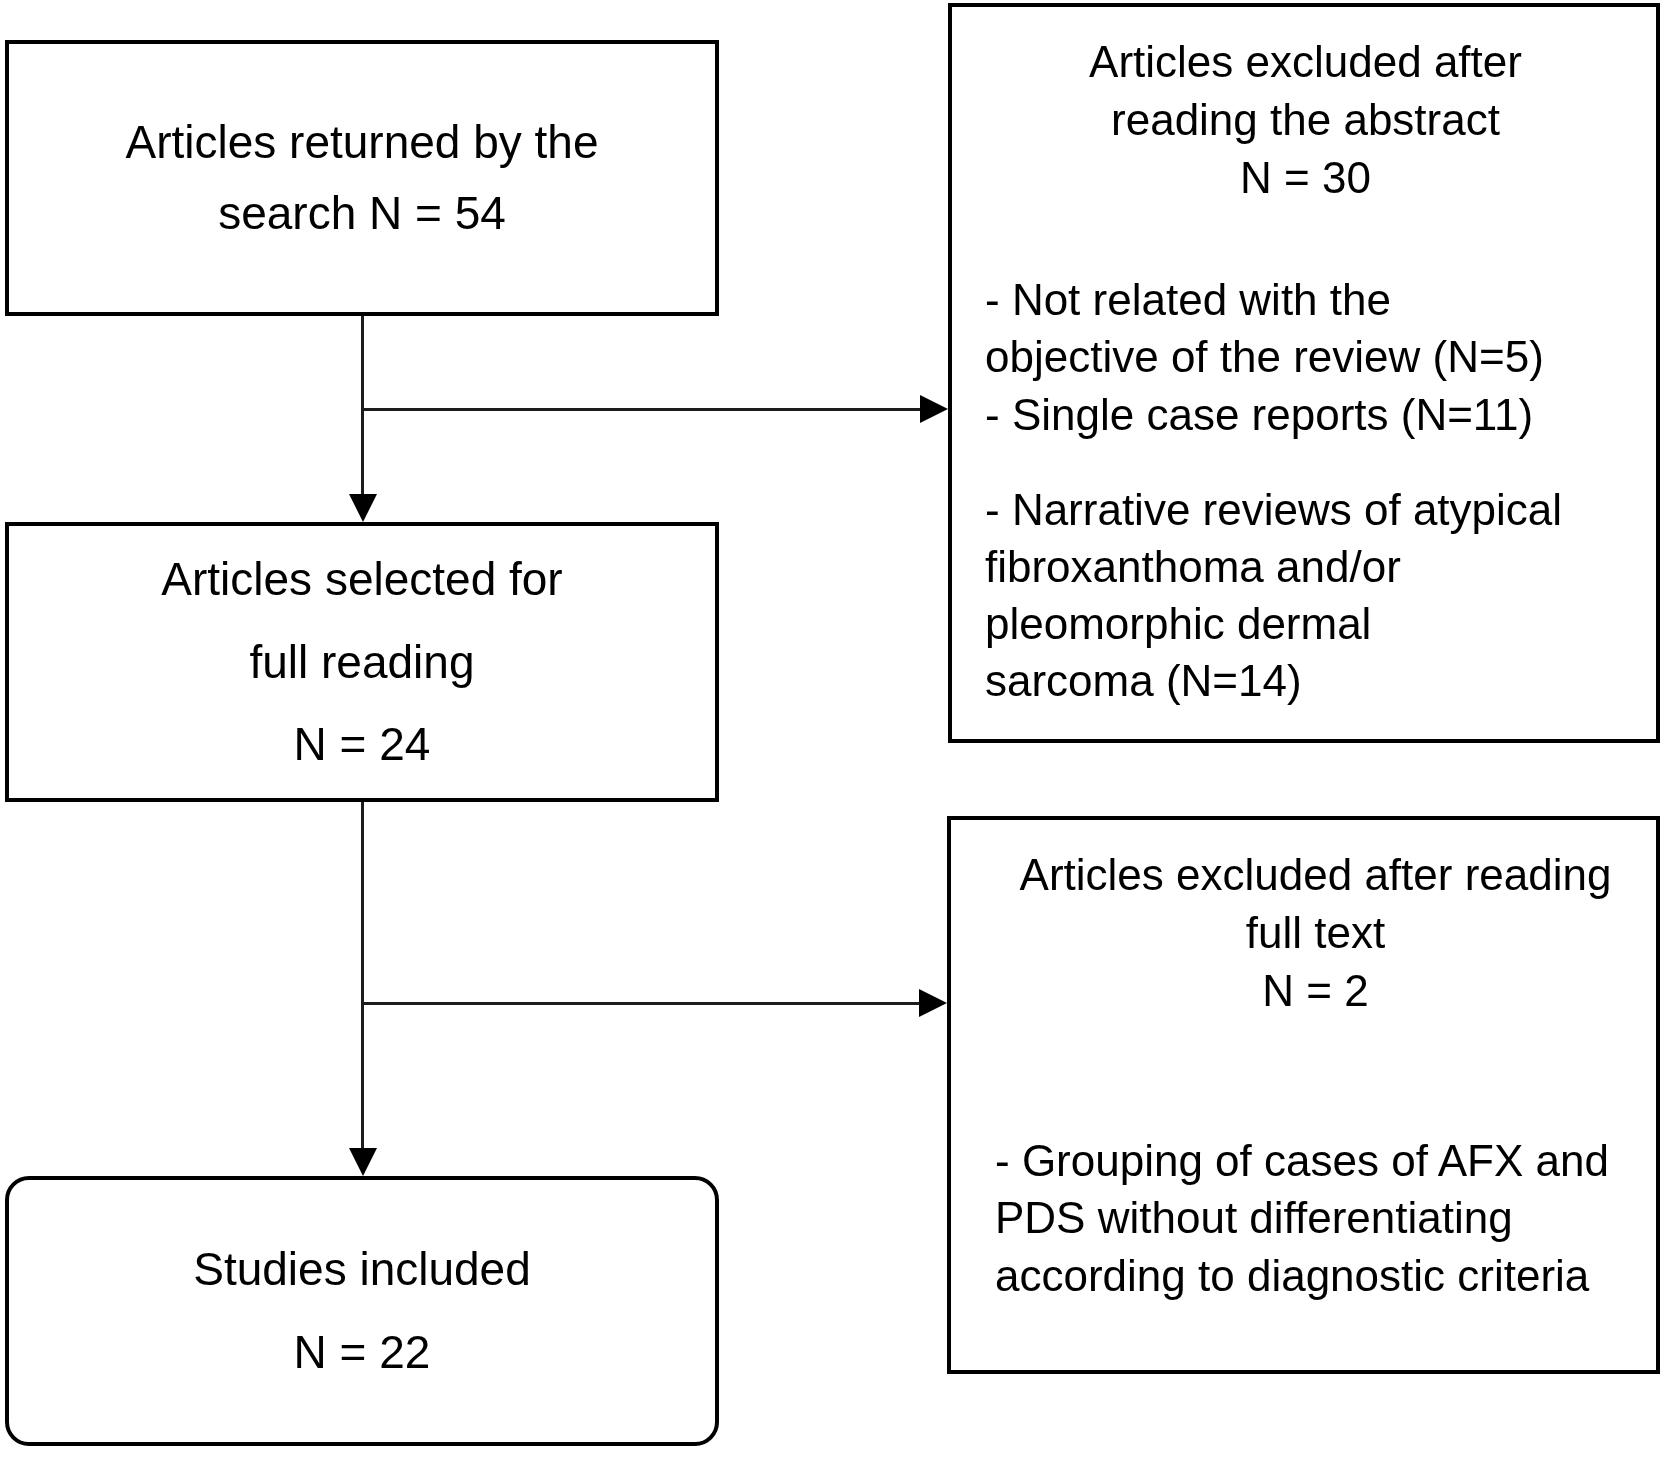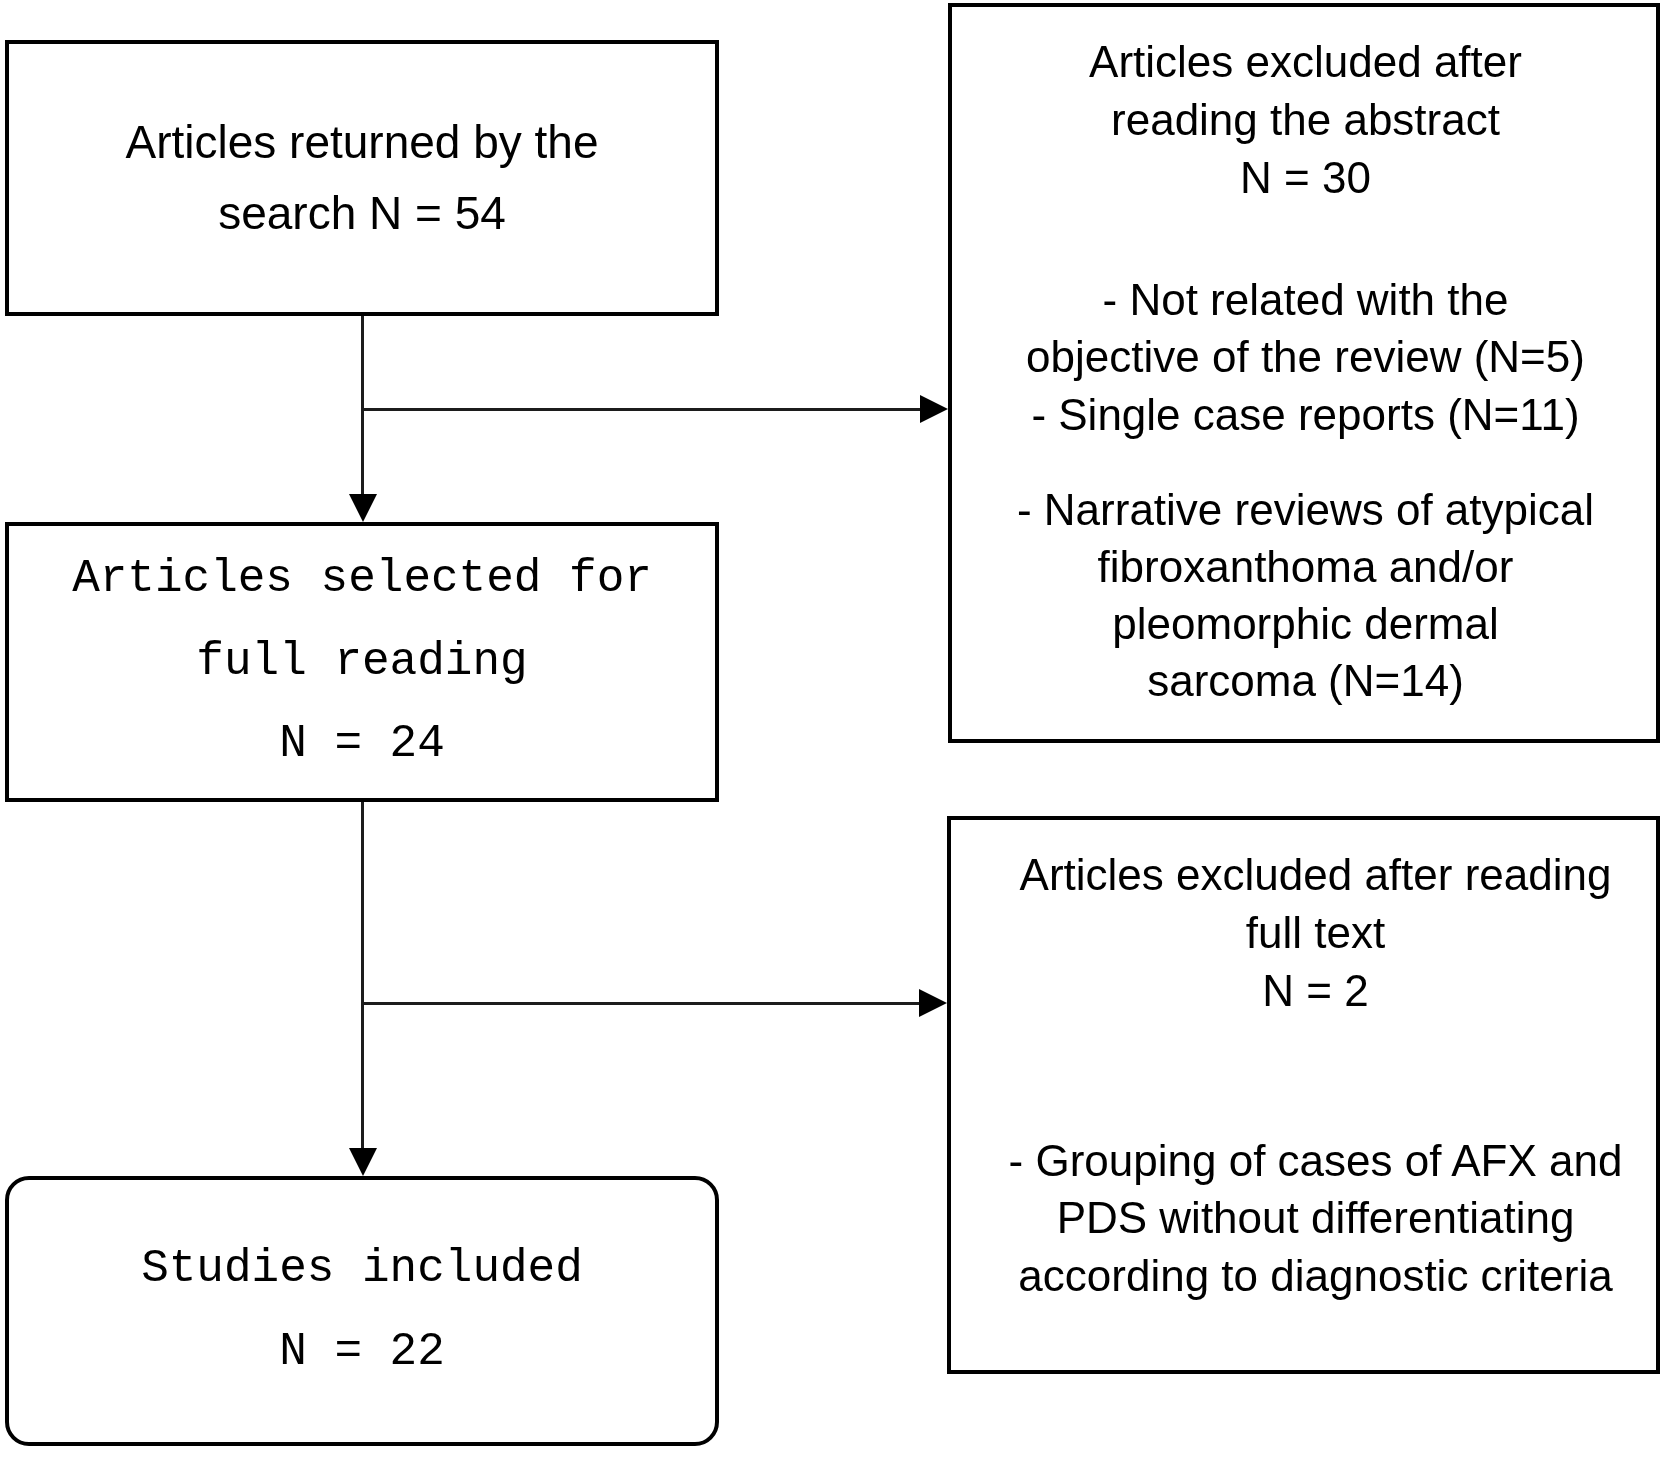--- a/index.html
+++ b/index.html
@@ -26,30 +26,30 @@
     display: flex;
     align-items: center;
     justify-content: center;
     text-align: center;
   }
   .box-text {
     white-space: pre-line;
     font-size: 46px;
   }
   .lh-tight  { line-height: 1.55; }
-  .lh-wide   { line-height: 1.8; font-family: Liberation Mono, monospace; }
+  .lh-wide   { line-height: 1.8; }
   .rbox-heading {
     white-space: pre-line;
     text-align: center;
     font-size: 44px;
     line-height: 1.32;
   }
   .rbox-item {
     white-space: pre-line;
-    text-align: center;
+    text-align: left;
     font-size: 44px;
     line-height: 1.3;
   }
   
   .vline, .hline {
     position: absolute;
     background: #1c1c1c;
   }
   .vline { width: 3px; }
   .hline { height: 3px; }

